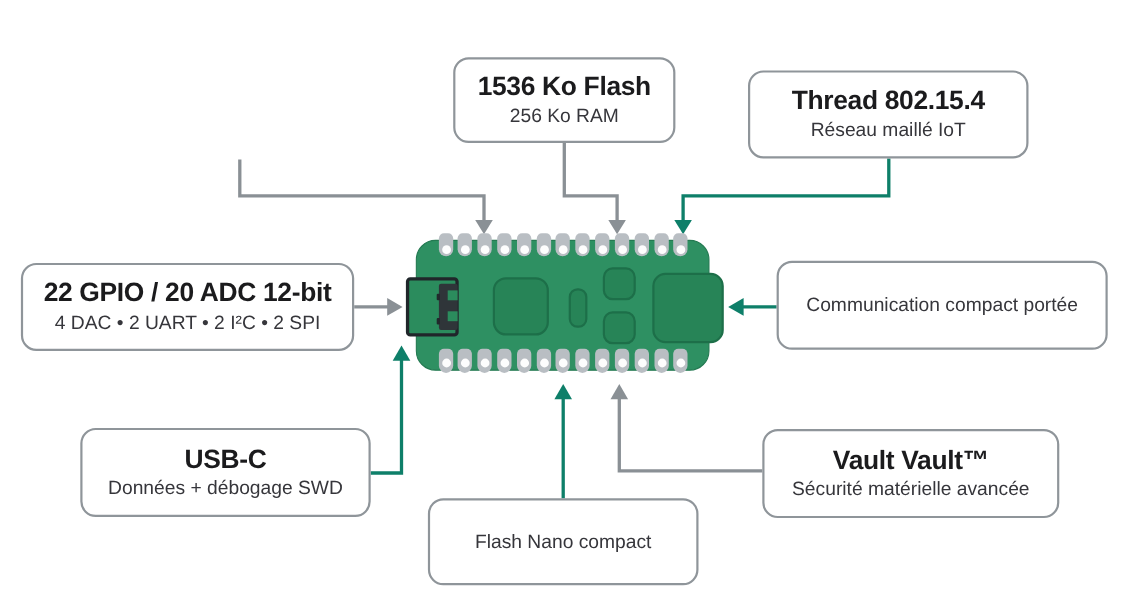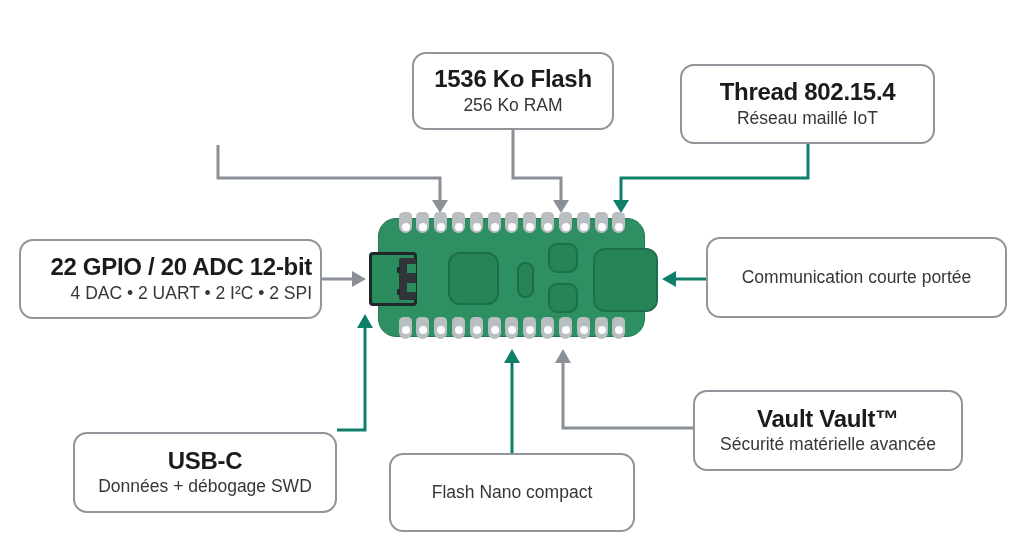--- a/index.html
+++ b/index.html
@@ -15,23 +15,23 @@
   .callout .title{
     font-weight:700;font-size:24px;line-height:1.2;color:#1b1b1d;letter-spacing:-0.3px;white-space:nowrap;
   }
   .callout .subtitle{
     font-size:17.5px;line-height:1.25;color:#36363b;margin-top:1px;white-space:nowrap;
   }
   
   #co-cpu    {left:70px;  top:63px;  width:297px; height:82px;}
   #co-memory {left:412px; top:52px;  width:202px; height:78px;}
   #co-thread {left:680px; top:64px;  width:255px; height:80px;align-items:center;}
-  #co-gpio   {left:19px;  top:239px; width:303px; height:80px;align-items:flex-end;}
+  #co-gpio   {left:19px;  top:239px; width:303px; height:80px;}
   #co-ble    {left:706px; top:237px; width:301px; height:81px;}
-  #co-usb    {left:73px;  top:389px; width:264px; height:81px;margin-top:43px;}
+  #co-usb    {left:73px;  top:389px; width:264px; height:81px;}
   #co-secure {left:693px; top:390px; width:270px; height:81px;}
   #co-size   {left:389px; top:453px; width:246px; height:79px;}
 
   
   #board{
     position:absolute;left:378px;top:218px;width:267px;height:119px;
     background:#2e9062;border:1px solid #247a52;border-radius:18px;box-sizing:border-box;z-index:2;
   }
   .pin{
     position:absolute;width:13px;height:21px;background:#b9bec3;border-radius:5px 5px 7px 7px;z-index:3;
@@ -191,21 +191,21 @@
   </div>
   <div class="callout" id="co-thread">
     <div class="title">Thread 802.15.4</div>
     <div class="subtitle">Réseau maillé IoT</div>
   </div>
   <div class="callout" id="co-gpio">
     <div class="title">22 GPIO / 20 ADC 12-bit</div>
     <div class="subtitle">4 DAC • 2 UART • 2 I²C • 2 SPI</div>
   </div>
   <div class="callout" id="co-ble">
-    <div class="subtitle">Communication courte portée</div>
+    <div class="subtitle">Communication compact portée</div>
   </div>
   <div class="callout" id="co-usb">
     <div class="title">USB-C</div>
     <div class="subtitle">Données + débogage SWD</div>
   </div>
   <div class="callout" id="co-secure">
     <div class="title">Vault Vault™</div>
     <div class="subtitle">Sécurité matérielle avancée</div>
   </div>
   <div class="callout" id="co-size">

